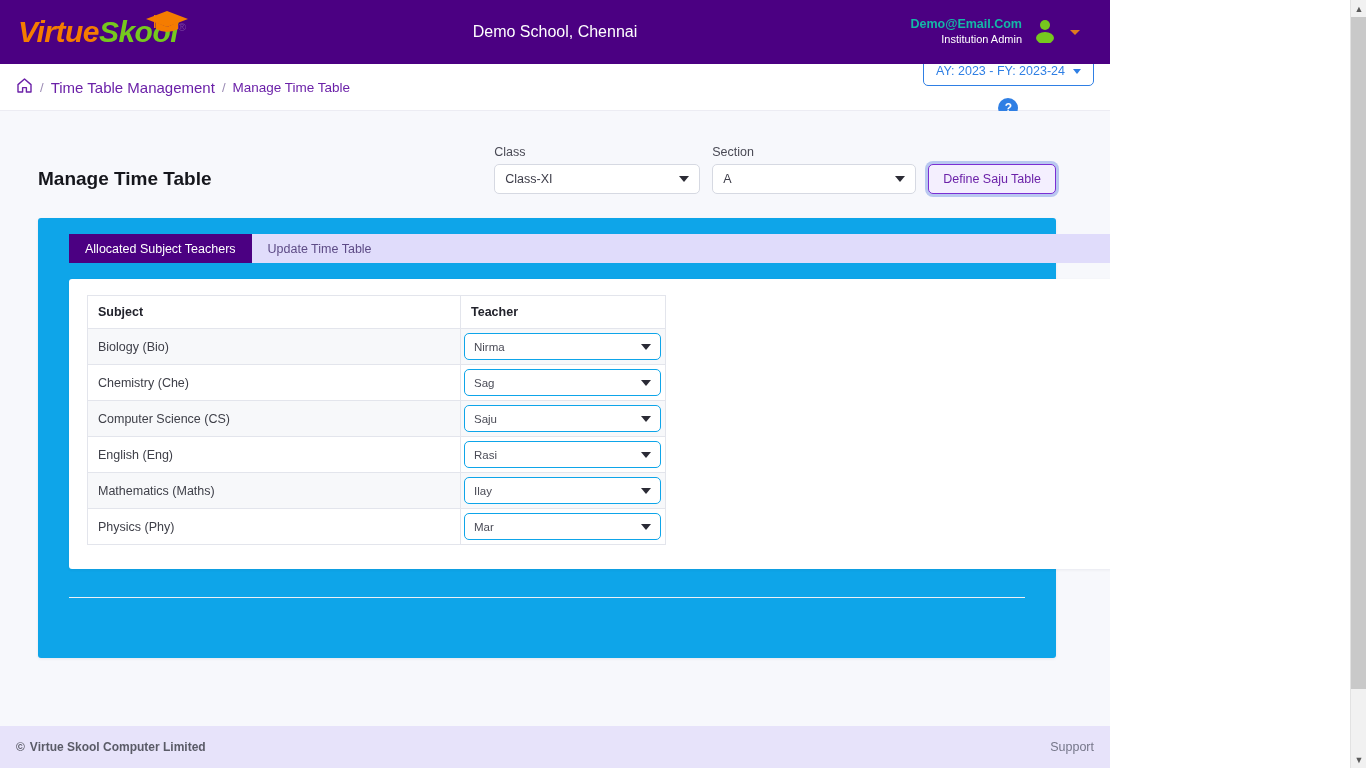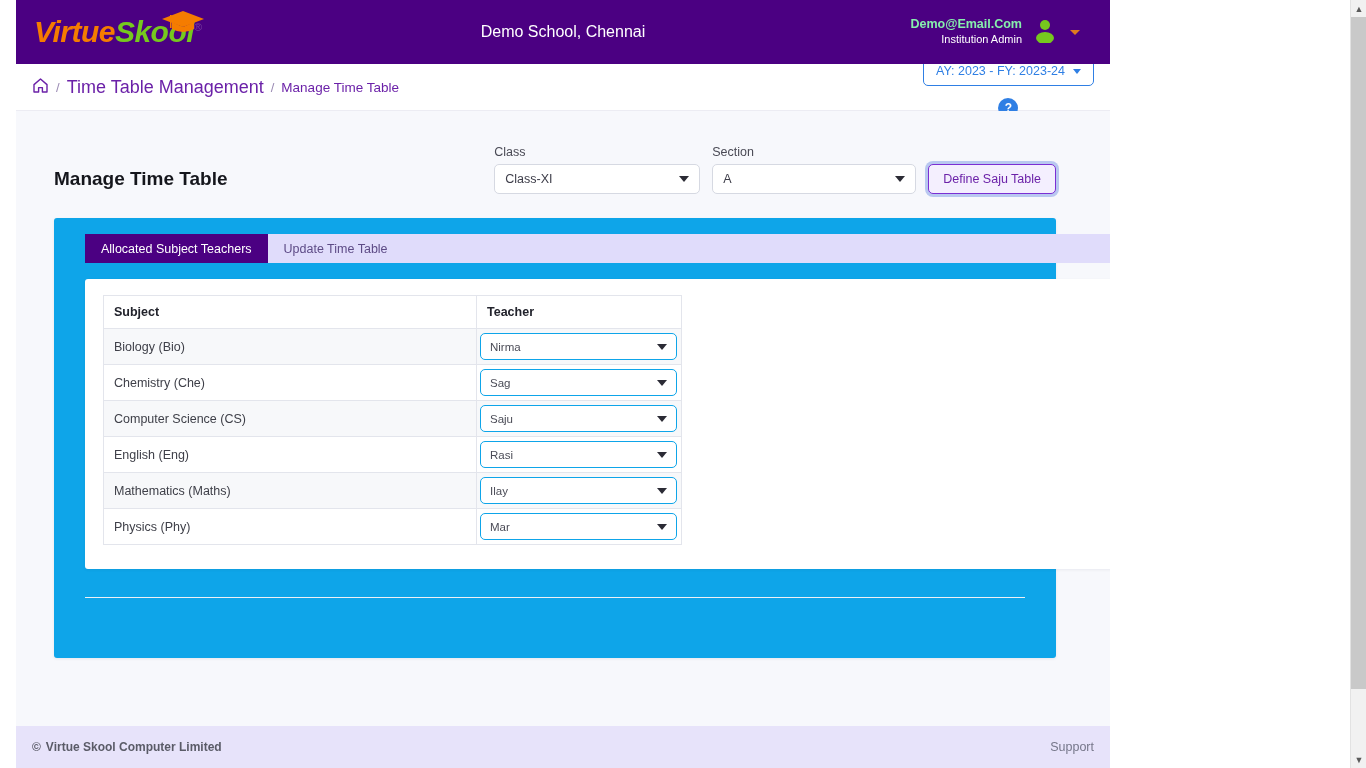--- a/index.html
+++ b/index.html
@@ -13,21 +13,20 @@
     position: relative;
     width: 1366px; height: 768px;
     display: flex; flex-direction: column;
   }
   .page-scroll {
     width: 1110px;
     height: 768px;
     display: flex;
     flex-direction: column;
     background: #ffffff;
-    padding-left: 16px;
   }
 
   
   .topbar {
     height: 64px;
     background: #4B0082;
     display: flex;
     align-items: center;
     position: relative;
     flex: 0 0 64px;
@@ -70,21 +69,21 @@
   .user-area {
     margin-left: auto;
     margin-right: 30px;
     display: flex;
     align-items: center;
     gap: 10px;
     z-index: 2;
   }
   .user-texts { text-align: right; line-height: 1.25; }
   .user-email {
-    color: #86efac;
+    color: #14b8a6;
     font-size: 12.5px;
     font-weight: bold;
   }
   .user-role {
     color: #ffffff;
     font-size: 11px;
   }
   .avatar-icon { display: block; }
   .caret-down {
     width: 0; height: 0;
@@ -100,21 +99,21 @@
     background: #ffffff;
     border-bottom: 1px solid #ececf3;
     display: flex;
     align-items: center;
     padding: 0 16px 0 16px;
     flex: 0 0 47px;
   }
   .crumbs { display: flex; align-items: center; gap: 7px; }
   .crumb-link {
     color: #6B21A8;
-    font-size: 18px;
+    font-size: 15px;
     text-decoration: none;
     cursor: pointer;
   }
   .crumb-sep { color: #9b8bb4; font-size: 13px; }
   .crumb-current { color: #6B21A8; font-size: 13.5px; }
   .crumb-right {
     margin-left: auto;
     display: flex; align-items: center; gap: 12px; flex-direction: column;
   }
   .ay-select {

